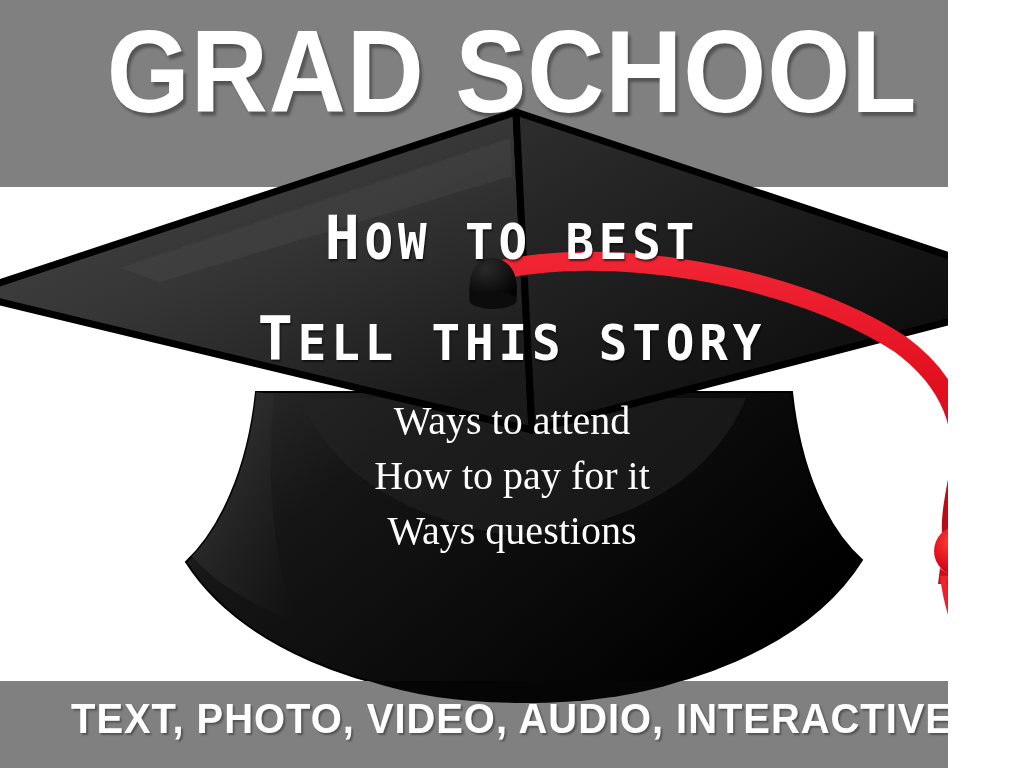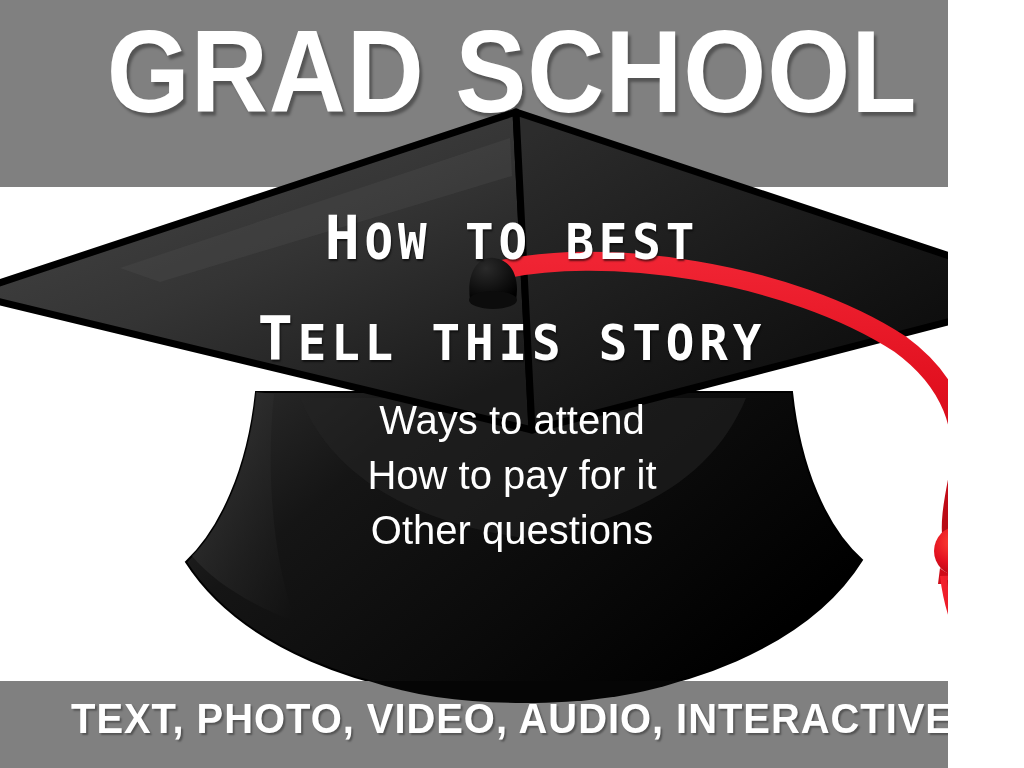--- a/index.html
+++ b/index.html
@@ -96,21 +96,21 @@
   }
 
   
   #bullet-list {
     position: absolute;
     left: 0;
     top: 393px;
     width: 1024px;
     text-align: center;
     color: #ffffff;
-    font-family: Liberation Sans, sans-serif;
+    font-family: Liberation Serif, serif;
     font-size: 40px;
     line-height: 55px;
     user-select: none;
   }
   #bullet-list .bullet-line {
     display: block;
     white-space: nowrap;
   }
 
   
@@ -250,18 +250,18 @@
 
   <div id="title">GRAD SCHOOL</div>
 
   <div class="headline" id="headline-1"><span class="cap-first">H</span><span>OW TO BEST</span></div>
 
   <div class="headline" id="headline-2"><span class="cap-first">T</span><span>ELL THIS STORY</span></div>
 
   <div id="bullet-list">
     <span class="bullet-line">Ways to attend</span>
     <span class="bullet-line">How to pay for it</span>
-    <span class="bullet-line">Other questions</span>
+    <span class="bullet-line">Ways questions</span>
   </div>
 
   <div id="footer-text">TEXT, PHOTO, VIDEO, AUDIO, INTERACTIVE</div>
 
 </div>
 
 </body></html>

